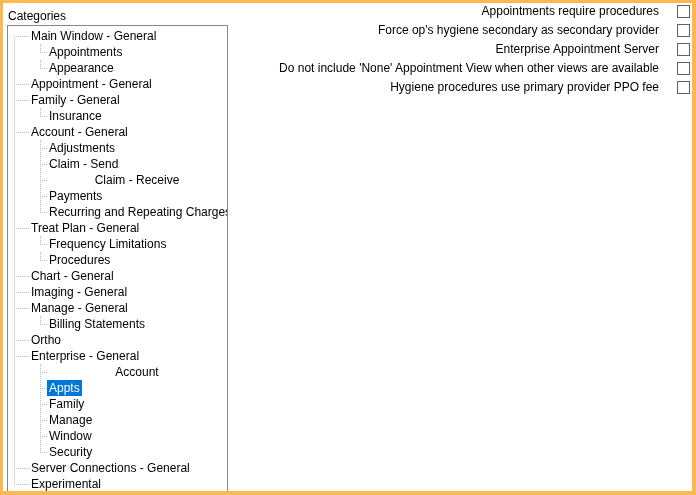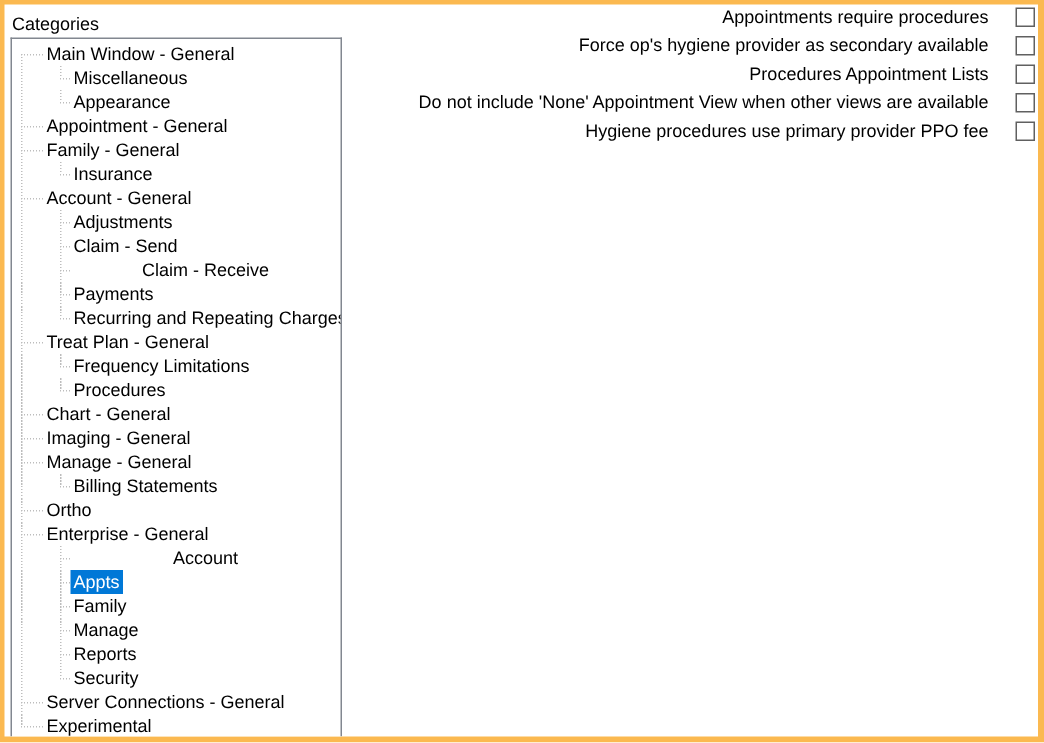--- a/index.html
+++ b/index.html
@@ -70,21 +70,21 @@
     font-size:11px;line-height:11px;text-align:center;
   }
 </style>
 </head>
 <body>
 
 <div class="window">
   <div class="categories-label">Categories</div>
   <div class="tree-box" id="tree-box">
       <div class="tree-row" style="padding-left: 21px;"><div class="vseg" style="left: 6px; top: 8px; height: 8px;"></div><div class="hseg" style="left: 6px; width: 15px;"></div><span class="tree-label">Main Window - General</span></div>
-      <div class="tree-row" style="padding-left: 39px;"><div class="vseg" style="left: 6px; top: 0px; height: 16px;"></div><div class="vseg" style="left: 32px; top: 0px; height: 8px;"></div><div class="hseg" style="left: 32px; width: 8px;"></div><span class="tree-label">Miscellaneous</span></div>
+      <div class="tree-row" style="padding-left: 39px;"><div class="vseg" style="left: 6px; top: 0px; height: 16px;"></div><div class="vseg" style="left: 32px; top: 0px; height: 8px;"></div><div class="hseg" style="left: 32px; width: 8px;"></div><span class="tree-label">Appointments</span></div>
       <div class="tree-row" style="padding-left: 39px;"><div class="vseg" style="left: 6px; top: 0px; height: 16px;"></div><div class="vseg" style="left: 32px; top: 0px; height: 8px;"></div><div class="hseg" style="left: 32px; width: 8px;"></div><span class="tree-label">Appearance</span></div>
       <div class="tree-row" style="padding-left: 21px;"><div class="vseg" style="left: 6px; top: 0px; height: 16px;"></div><div class="hseg" style="left: 6px; width: 15px;"></div><span class="tree-label">Appointment - General</span></div>
       <div class="tree-row" style="padding-left: 21px;"><div class="vseg" style="left: 6px; top: 0px; height: 16px;"></div><div class="hseg" style="left: 6px; width: 15px;"></div><span class="tree-label">Family - General</span></div>
       <div class="tree-row" style="padding-left: 39px;"><div class="vseg" style="left: 6px; top: 0px; height: 16px;"></div><div class="vseg" style="left: 32px; top: 0px; height: 8px;"></div><div class="hseg" style="left: 32px; width: 8px;"></div><span class="tree-label">Insurance</span></div>
       <div class="tree-row" style="padding-left: 21px;"><div class="vseg" style="left: 6px; top: 0px; height: 16px;"></div><div class="hseg" style="left: 6px; width: 15px;"></div><span class="tree-label">Account - General</span></div>
       <div class="tree-row" style="padding-left: 39px;"><div class="vseg" style="left: 6px; top: 0px; height: 16px;"></div><div class="vseg" style="left: 32px; top: 0px; height: 16px;"></div><div class="hseg" style="left: 32px; width: 8px;"></div><span class="tree-label">Adjustments</span></div>
       <div class="tree-row" style="padding-left: 39px;"><div class="vseg" style="left: 6px; top: 0px; height: 16px;"></div><div class="vseg" style="left: 32px; top: 0px; height: 16px;"></div><div class="hseg" style="left: 32px; width: 8px;"></div><span class="tree-label">Claim - Send</span></div>
       <div class="tree-row" style="padding-left: 39px; text-align: center;"><div class="vseg" style="left: 6px; top: 0px; height: 16px;"></div><div class="vseg" style="left: 32px; top: 0px; height: 16px;"></div><div class="hseg" style="left: 32px; width: 8px;"></div><span class="tree-label">Claim - Receive</span></div>
       <div class="tree-row" style="padding-left: 39px;"><div class="vseg" style="left: 6px; top: 0px; height: 16px;"></div><div class="vseg" style="left: 32px; top: 0px; height: 16px;"></div><div class="hseg" style="left: 32px; width: 8px;"></div><span class="tree-label">Payments</span></div>
       <div class="tree-row" style="padding-left: 39px;"><div class="vseg" style="left: 6px; top: 0px; height: 16px;"></div><div class="vseg" style="left: 32px; top: 0px; height: 8px;"></div><div class="hseg" style="left: 32px; width: 8px;"></div><span class="tree-label">Recurring and Repeating Charges</span></div>
@@ -94,36 +94,36 @@
       <div class="tree-row" style="padding-left: 21px;"><div class="vseg" style="left: 6px; top: 0px; height: 16px;"></div><div class="hseg" style="left: 6px; width: 15px;"></div><span class="tree-label">Chart - General</span></div>
       <div class="tree-row" style="padding-left: 21px;"><div class="vseg" style="left: 6px; top: 0px; height: 16px;"></div><div class="hseg" style="left: 6px; width: 15px;"></div><span class="tree-label">Imaging - General</span></div>
       <div class="tree-row" style="padding-left: 21px;"><div class="vseg" style="left: 6px; top: 0px; height: 16px;"></div><div class="hseg" style="left: 6px; width: 15px;"></div><span class="tree-label">Manage - General</span></div>
       <div class="tree-row" style="padding-left: 39px;"><div class="vseg" style="left: 6px; top: 0px; height: 16px;"></div><div class="vseg" style="left: 32px; top: 0px; height: 8px;"></div><div class="hseg" style="left: 32px; width: 8px;"></div><span class="tree-label">Billing Statements</span></div>
       <div class="tree-row" style="padding-left: 21px;"><div class="vseg" style="left: 6px; top: 0px; height: 16px;"></div><div class="hseg" style="left: 6px; width: 15px;"></div><span class="tree-label">Ortho</span></div>
       <div class="tree-row" style="padding-left: 21px;"><div class="vseg" style="left: 6px; top: 0px; height: 16px;"></div><div class="hseg" style="left: 6px; width: 15px;"></div><span class="tree-label">Enterprise - General</span></div>
       <div class="tree-row" style="padding-left: 39px; text-align: center;"><div class="vseg" style="left: 6px; top: 0px; height: 16px;"></div><div class="vseg" style="left: 32px; top: 0px; height: 16px;"></div><div class="hseg" style="left: 32px; width: 8px;"></div><span class="tree-label">Account</span></div>
       <div class="tree-row" style="padding-left: 39px;"><div class="vseg" style="left: 6px; top: 0px; height: 16px;"></div><div class="vseg" style="left: 32px; top: 0px; height: 16px;"></div><div class="hseg" style="left: 32px; width: 8px;"></div><span class="tree-label selected">Appts</span></div>
       <div class="tree-row" style="padding-left: 39px;"><div class="vseg" style="left: 6px; top: 0px; height: 16px;"></div><div class="vseg" style="left: 32px; top: 0px; height: 16px;"></div><div class="hseg" style="left: 32px; width: 8px;"></div><span class="tree-label">Family</span></div>
       <div class="tree-row" style="padding-left: 39px;"><div class="vseg" style="left: 6px; top: 0px; height: 16px;"></div><div class="vseg" style="left: 32px; top: 0px; height: 16px;"></div><div class="hseg" style="left: 32px; width: 8px;"></div><span class="tree-label">Manage</span></div>
-      <div class="tree-row" style="padding-left: 39px;"><div class="vseg" style="left: 6px; top: 0px; height: 16px;"></div><div class="vseg" style="left: 32px; top: 0px; height: 16px;"></div><div class="hseg" style="left: 32px; width: 8px;"></div><span class="tree-label">Reports</span></div>
+      <div class="tree-row" style="padding-left: 39px;"><div class="vseg" style="left: 6px; top: 0px; height: 16px;"></div><div class="vseg" style="left: 32px; top: 0px; height: 16px;"></div><div class="hseg" style="left: 32px; width: 8px;"></div><span class="tree-label">Window</span></div>
       <div class="tree-row" style="padding-left: 39px;"><div class="vseg" style="left: 6px; top: 0px; height: 16px;"></div><div class="vseg" style="left: 32px; top: 0px; height: 8px;"></div><div class="hseg" style="left: 32px; width: 8px;"></div><span class="tree-label">Security</span></div>
       <div class="tree-row" style="padding-left: 21px;"><div class="vseg" style="left: 6px; top: 0px; height: 16px;"></div><div class="hseg" style="left: 6px; width: 15px;"></div><span class="tree-label">Server Connections - General</span></div>
       <div class="tree-row" style="padding-left: 21px;"><div class="vseg" style="left: 6px; top: 0px; height: 8px;"></div><div class="hseg" style="left: 6px; width: 15px;"></div><span class="tree-label">Experimental</span></div>
     </div>
   <div id="options-area">
       <div class="opt-row" style="top: 2px;">
         <span class="opt-label">Appointments require procedures</span>
         <span class="checkbox"></span>
       </div>
       <div class="opt-row" style="top: 21px;">
-        <span class="opt-label">Force op's hygiene provider as secondary available</span>
+        <span class="opt-label">Force op's hygiene secondary as secondary provider</span>
         <span class="checkbox"></span>
       </div>
       <div class="opt-row" style="top: 40px;">
-        <span class="opt-label">Procedures Appointment Lists</span>
+        <span class="opt-label">Enterprise Appointment Server</span>
         <span class="checkbox"></span>
       </div>
       <div class="opt-row" style="top: 59px;">
         <span class="opt-label">Do not include 'None' Appointment View when other views are available</span>
         <span class="checkbox"></span>
       </div>
       <div class="opt-row" style="top: 78px;">
         <span class="opt-label">Hygiene procedures use primary provider PPO fee</span>
         <span class="checkbox"></span>
       </div>

